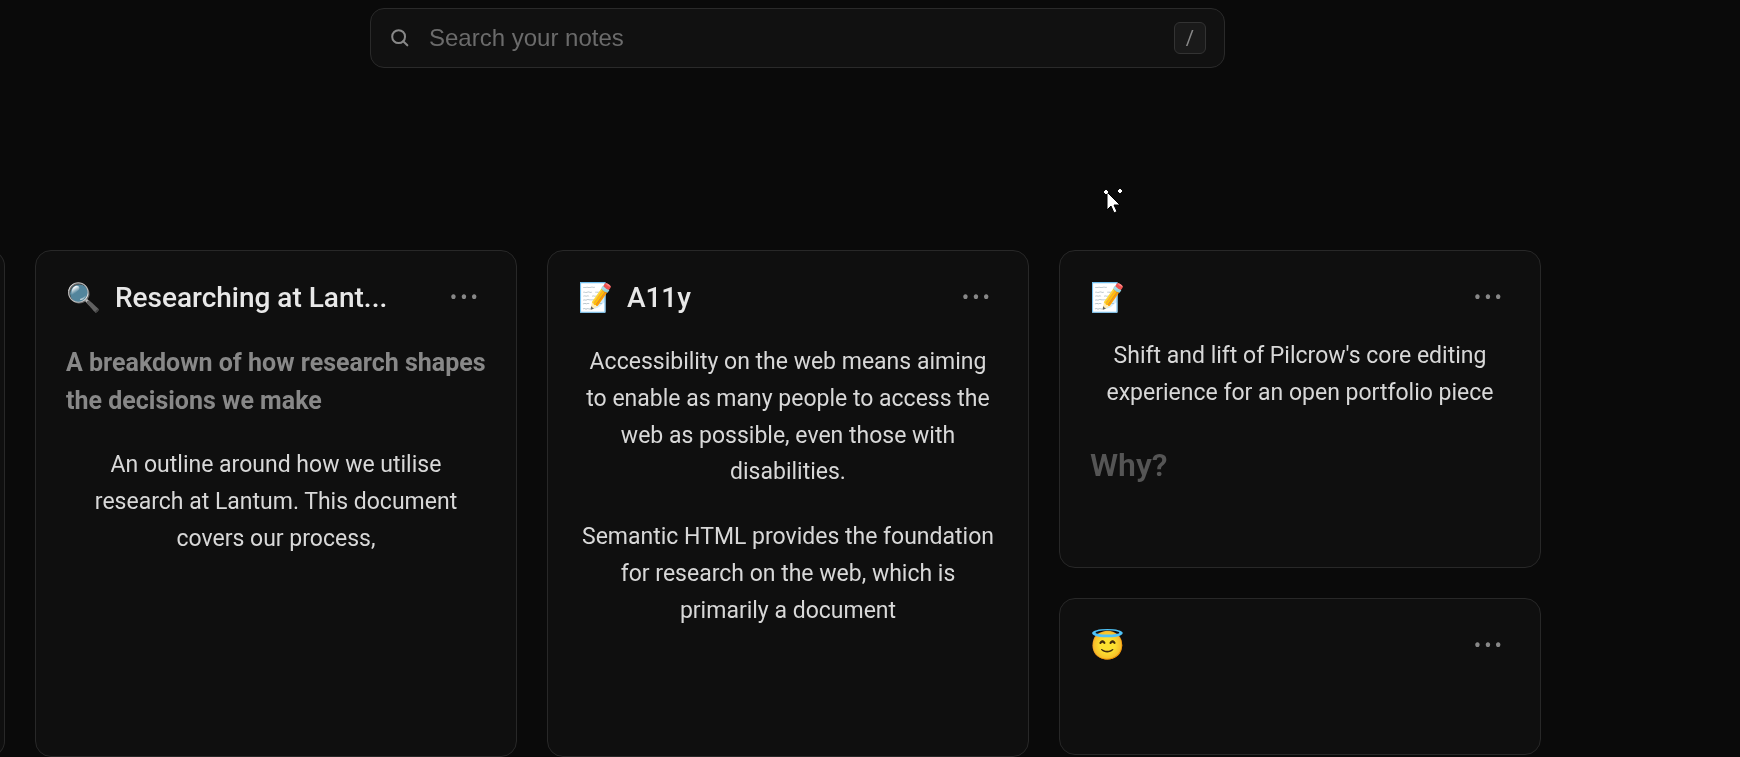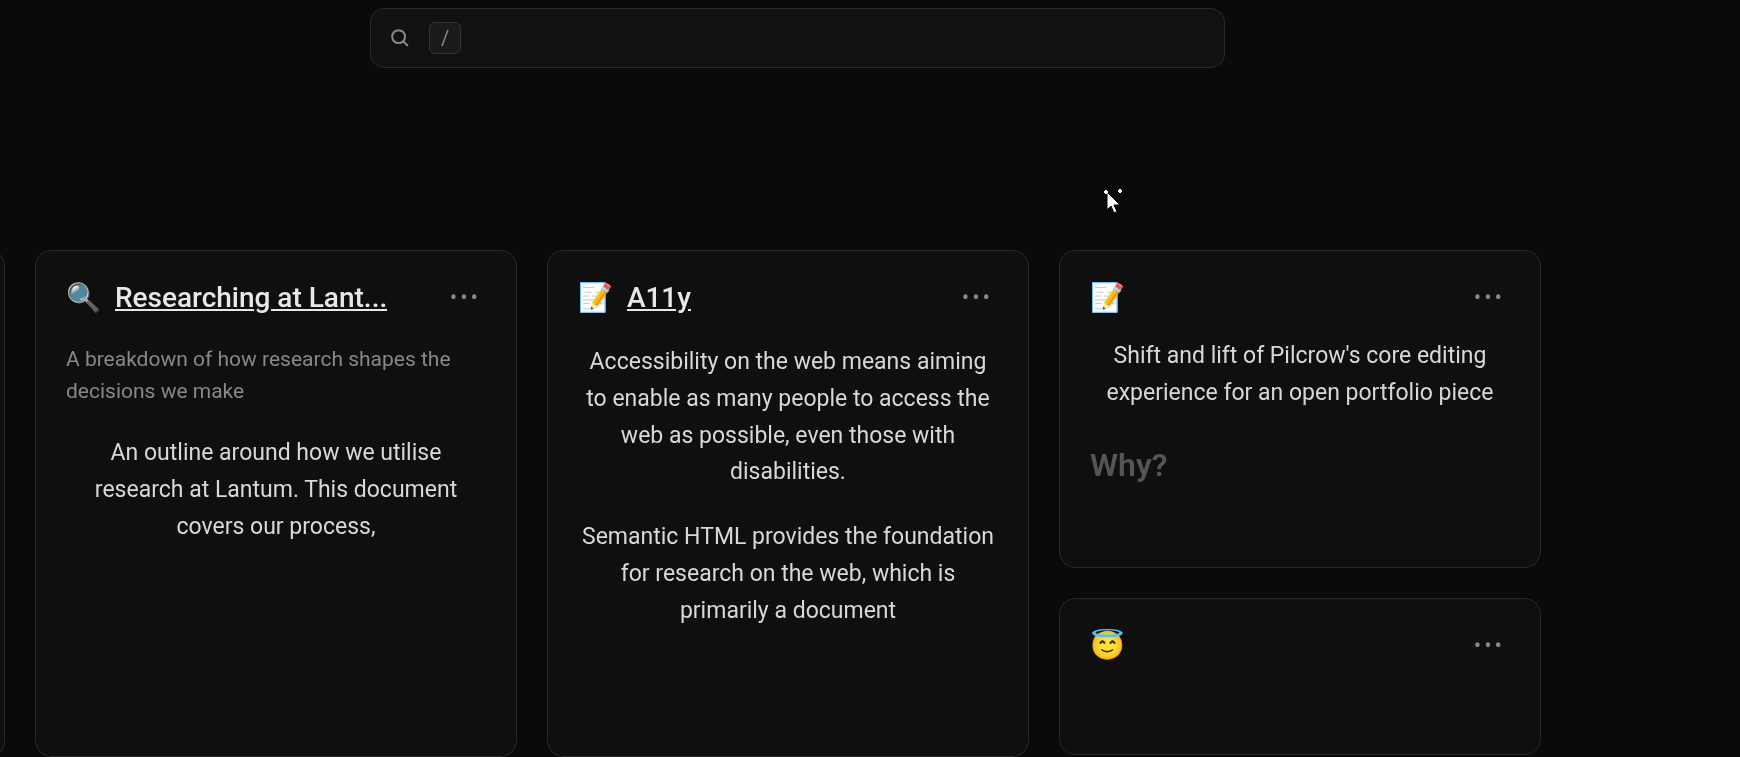--- a/index.html
+++ b/index.html
@@ -119,36 +119,35 @@
       flex-shrink: 0;
     }
     
     .card-title {
       font-size: 28px;
       font-weight: 500;
       color: #e8e8e8;
       white-space: nowrap;
       overflow: hidden;
       text-overflow: ellipsis;
-      text-decoration: underline;
     }
     
     .card-menu {
       color: #888;
       font-size: 22px;
       letter-spacing: 3px;
       flex-shrink: 0;
       cursor: pointer;
       padding: 0 5px;
       margin-left: 10px;
     }
     
     .card-subtitle {
-      font-size: 21px;
-      font-weight: 400;
+      font-size: 25px;
+      font-weight: 700;
       color: #888;
       line-height: 1.5;
       margin-bottom: 28px;
     }
     
     .card-body {
       font-size: 23px;
       color: #d8d8d8;
       line-height: 1.6;
     }
@@ -206,20 +205,21 @@
 <div class="card-sliver"></div>
 
 <div class="search-container">
   <div class="search-bar">
     <span class="search-icon">
       <svg viewBox="0 0 24 24" fill="none" stroke="#888" stroke-width="2.2" stroke-linecap="round">
         <circle cx="10.5" cy="10.5" r="7"></circle>
         <line x1="20" y1="20" x2="15.5" y2="15.5"></line>
       </svg>
     </span>
+    <input type="text" class="search-input" placeholder="Search your notes" style="">
     <span class="search-shortcut">/</span>
   </div>
 </div>
 
 <div class="cursor-icon">
   <svg width="26" height="28" viewBox="0 0 26 28" fill="white" stroke="black" stroke-width="1">
     <path d="M 7 4 L 7 22 L 11 18 L 14 25 L 17 23.5 L 14 17 L 20 17 Z"></path>
     <path d="M 6 2 L 6 6 M 4 4 L 8 4" stroke="white" stroke-width="2"></path>
     <path d="M 13 2 L 13 6 M 11 4 L 15 4" stroke="white" stroke-width="2" transform="translate(7,-1)"></path>
   </svg>

